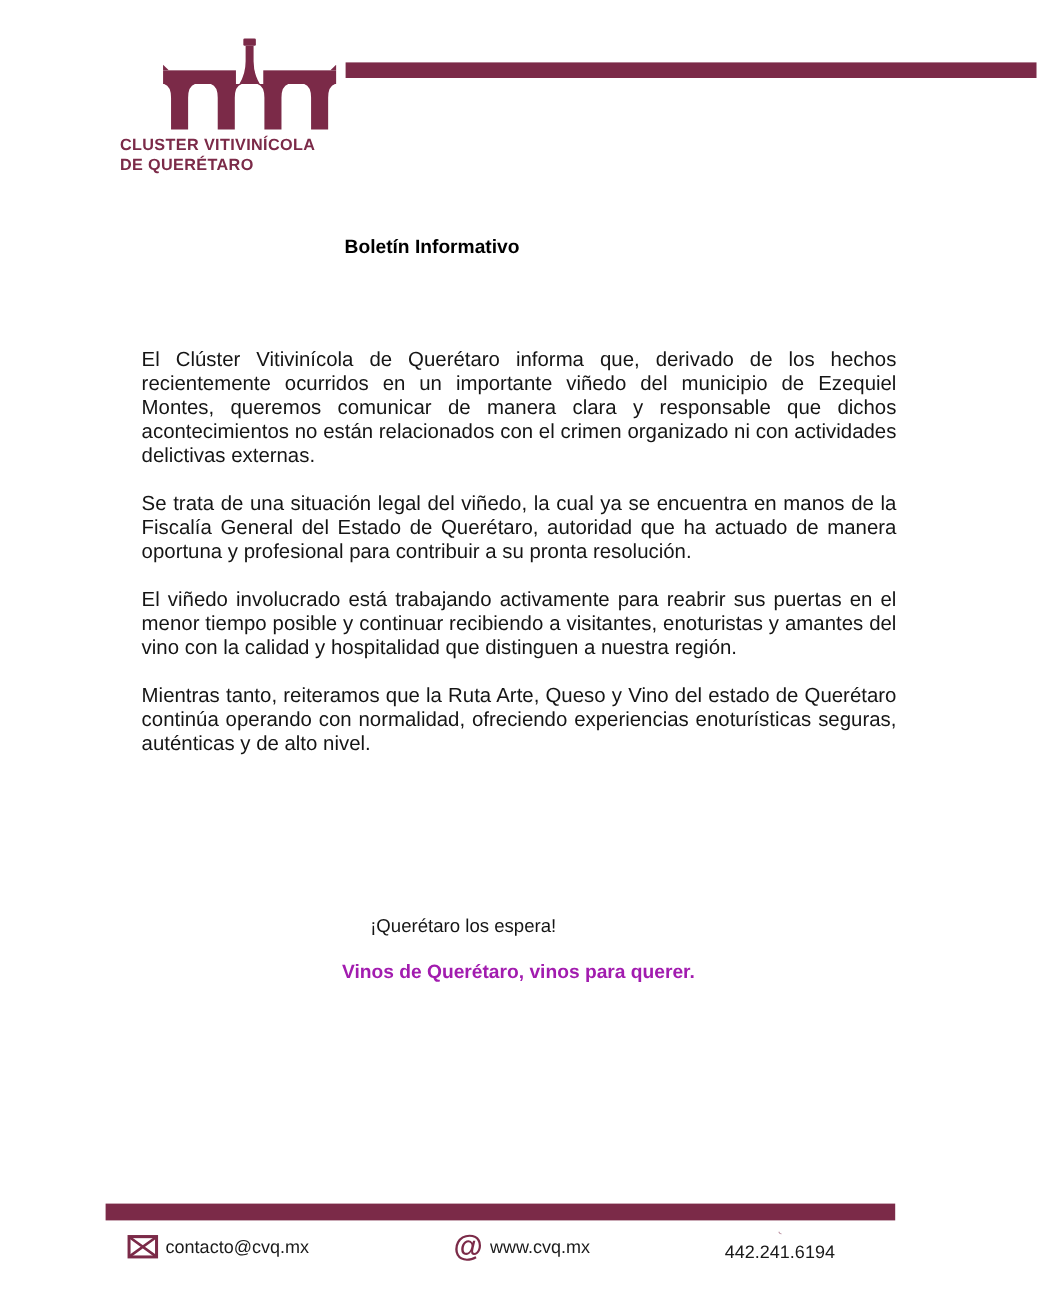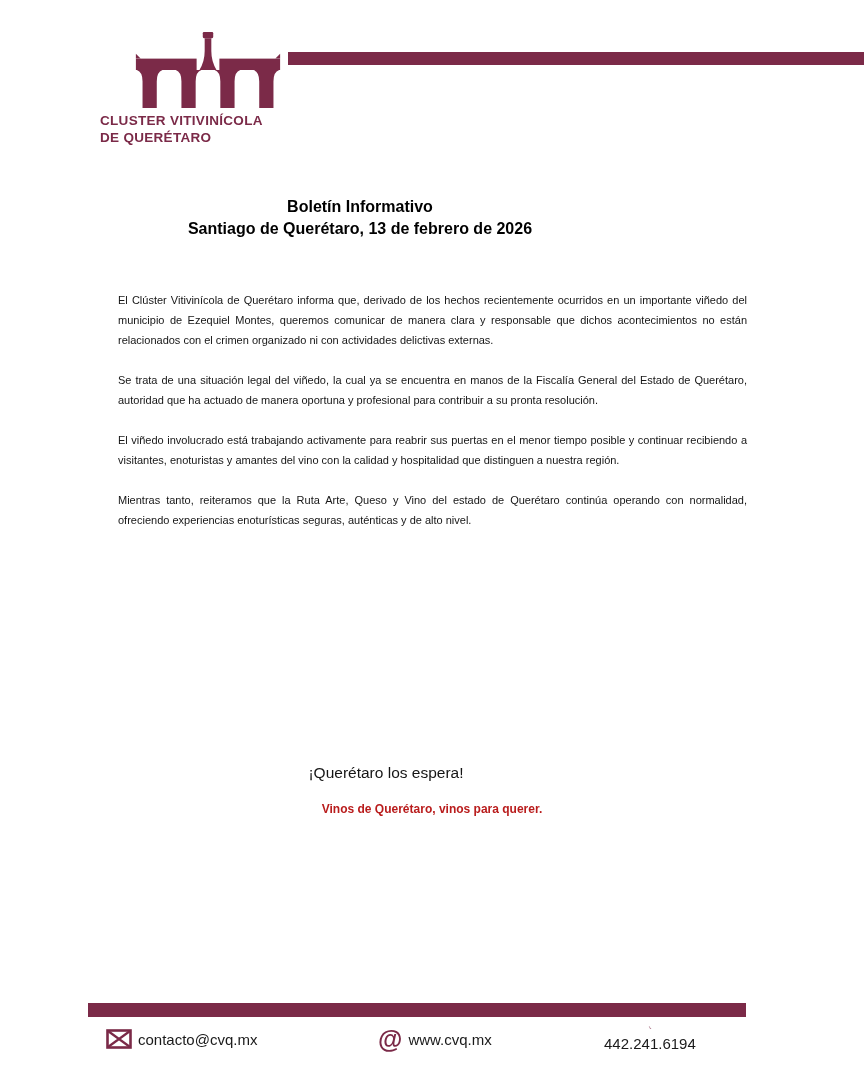--- a/index.html
+++ b/index.html
@@ -13,27 +13,27 @@
   .logo-glyph { display:block; margin:0 auto; width:148px; height:84px; }
   .logo-text { color:#7B2A48; font-weight:bold; font-size:13.5px; line-height:17px; letter-spacing:0.3px; }
   .top-bar { position:absolute; left:288px; top:52px; width:576px; height:13px; background:#7B2A48; }
 
   
   .title-block { position:absolute; top:196px; left:0; width:720px; text-align:center;
     font-weight:bold; font-size:16px; line-height:22px; color:#000000; }
 
   
   .content { position:absolute; left:118px; top:290px; width:629px;
-    font-size:11px; line-height:20px; text-align:justify; text-justify:inter-word; color:#151515; }
+    font-size:17px; line-height:20px; text-align:justify; text-justify:inter-word; color:#151515; }
   .content p { margin:0 0 20px 0; }
 
   .closing-1 { position:absolute; top:764px; left:0; width:772px; text-align:center;
     font-size:15.5px; color:#151515; }
   .closing-2 { position:absolute; top:802px; left:0; width:864px; text-align:center;
-    font-size:12px; font-weight:bold; color:#b91c1c; }
+    font-size:16px; font-weight:bold; color:#a21caf; }
 
   
   .footer-bar { position:absolute; left:88px; top:1003px; width:658px; height:14px; background:#7B2A48; }
   .footer-item { position:absolute; top:1026px; height:26px; display:flex; align-items:center; gap:6px;
     font-size:15px; color:#1a1a1a; }
   .footer-item.email { left:106px; }
   .footer-item.web   { left:378px; }
   .footer-item.phone { left:604px;flex-direction:column; }
   .at-glyph { color:#7B2A48; font-size:25px; font-weight:bold; line-height:26px; }
   .icon-svg { display:block; }
@@ -62,21 +62,20 @@
       </g>
     </svg>
     <div class="logo-text">CLUSTER VITIVINÍCOLA</div>
     <div class="logo-text">DE QUERÉTARO</div>
   </div>
 
   <div class="top-bar"></div>
 
   <div class="title-block">
     <div>Boletín Informativo</div>
-    <div>Santiago de Querétaro, 13 de febrero de 2026</div>
   </div>
 
   <div class="content">
     <p>El Clúster Vitivinícola de Querétaro informa que, derivado de los hechos recientemente ocurridos en un importante viñedo del municipio de Ezequiel Montes, queremos comunicar de manera clara y responsable que dichos acontecimientos no están relacionados con el crimen organizado ni con actividades delictivas externas.</p>
     <p>Se trata de una situación legal del viñedo, la cual ya se encuentra en manos de la Fiscalía General del Estado de Querétaro, autoridad que ha actuado de manera oportuna y profesional para contribuir a su pronta resolución.</p>
     <p>El viñedo involucrado está trabajando activamente para reabrir sus puertas en el menor tiempo posible y continuar recibiendo a visitantes, enoturistas y amantes del vino con la calidad y hospitalidad que distinguen a nuestra región.</p>
     <p>Mientras tanto, reiteramos que la Ruta Arte, Queso y Vino del estado de Querétaro continúa operando con normalidad, ofreciendo experiencias enoturísticas seguras, auténticas y de alto nivel.</p>
   </div>
 
   <div class="closing-1">¡Querétaro los espera!</div>

